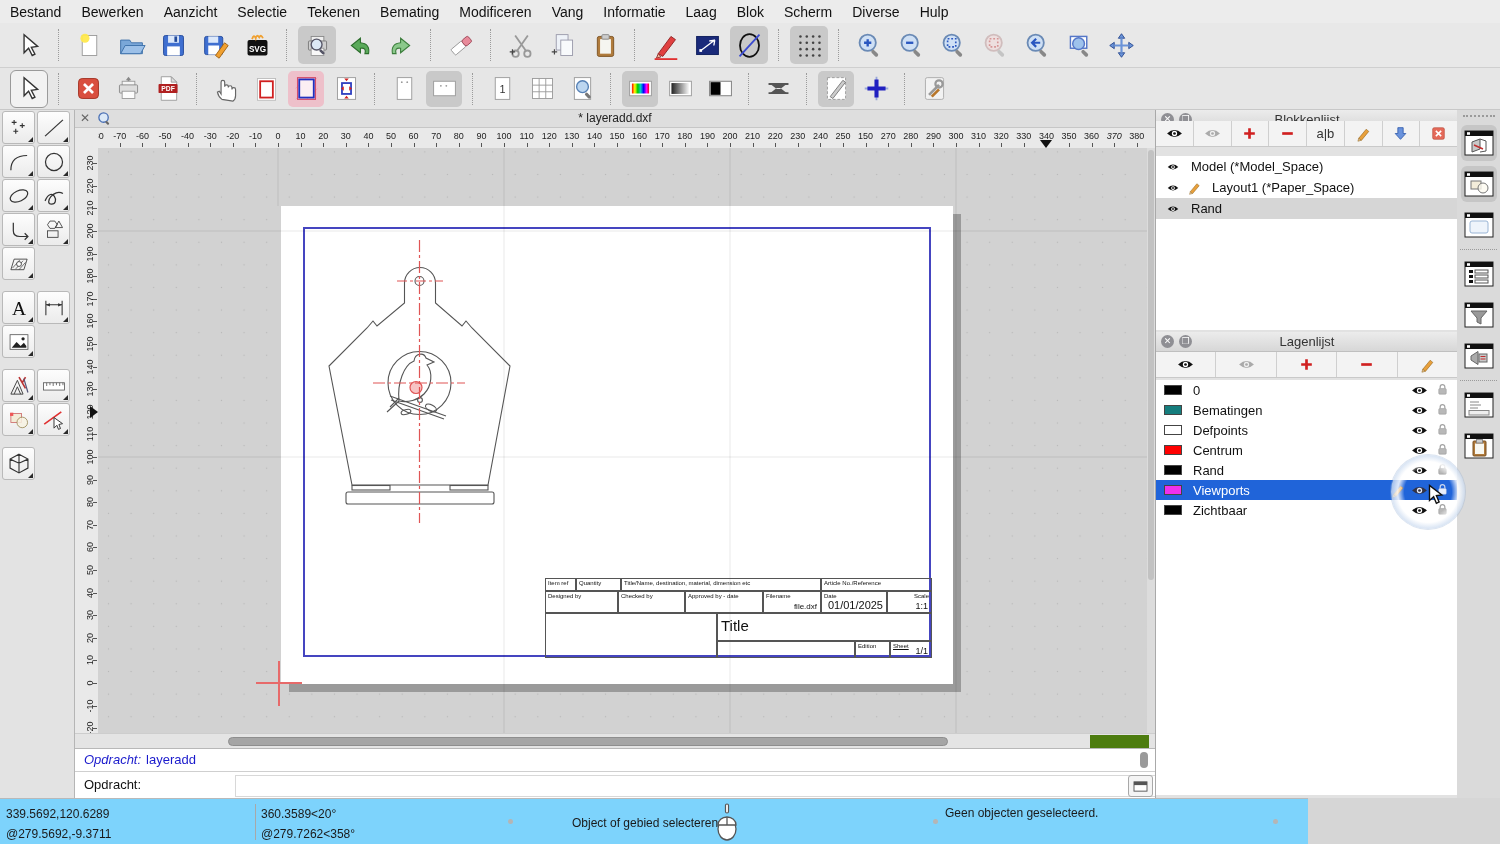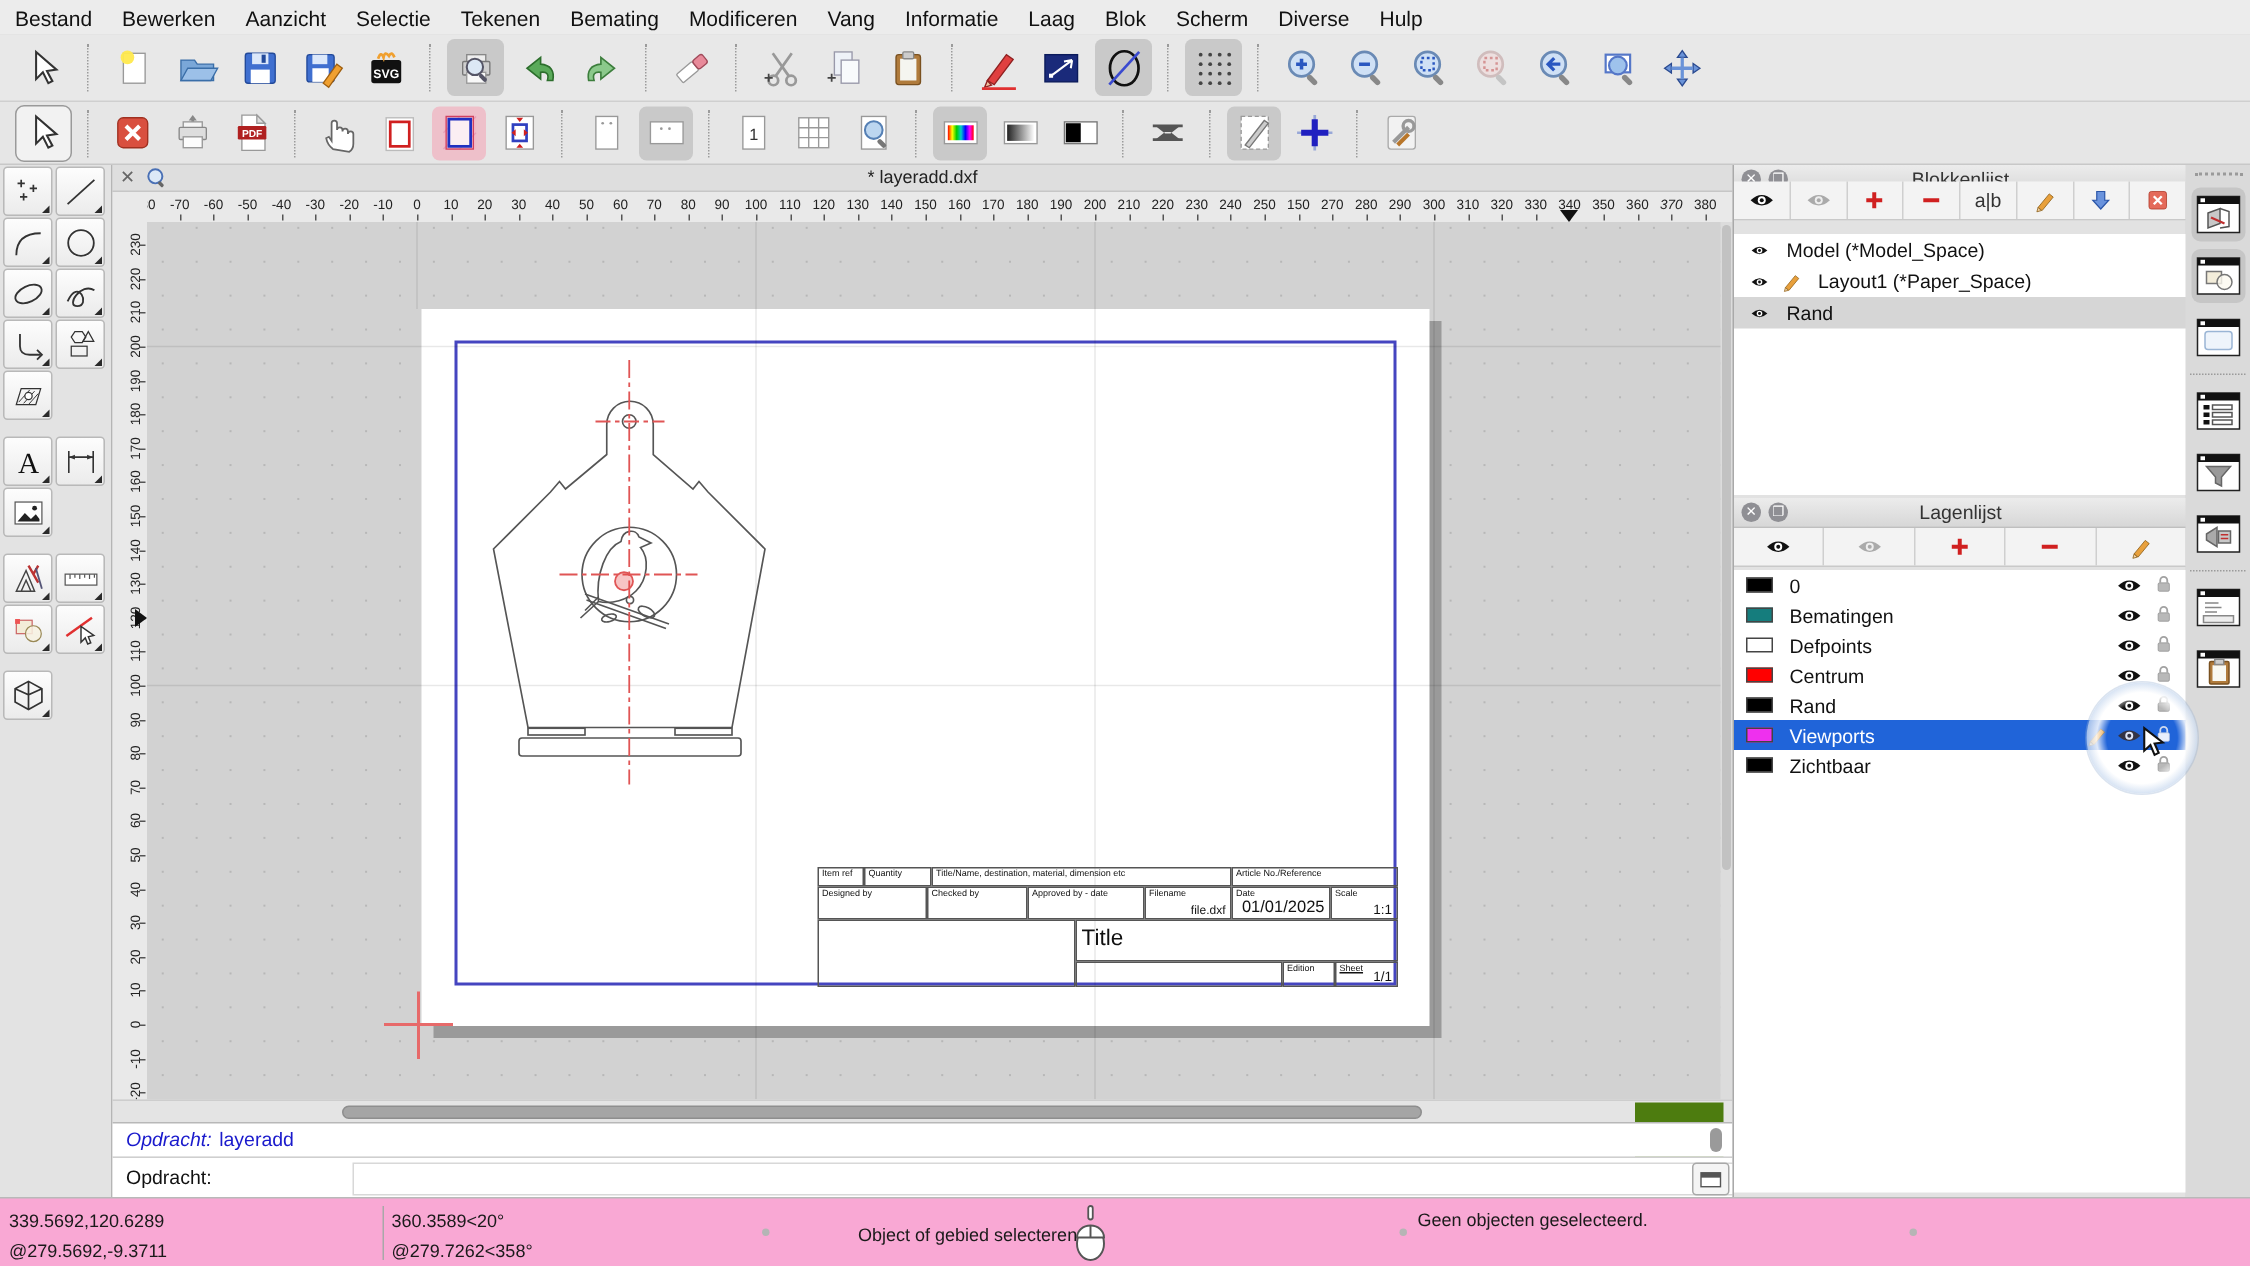--- a/index.html
+++ b/index.html
@@ -54,21 +54,21 @@
   #vthumb{position:absolute;left:1px;top:2px;width:6px;height:430px;background:#c2c2c2;border-radius:3px}
   
   #cmdhist{left:75px;top:748px;width:1080px;height:23px;background:#fff;border-top:1px solid #b8b8b8;box-sizing:border-box;font-size:13px;line-height:22px;padding-left:9px}
   #cmdhist .lbl{color:#1a1acc;font-style:italic}
   #cmdhist .val{color:#1a1acc;margin-left:5px}
   #histthumb{position:absolute;left:1140px;top:752px;width:8px;height:16px;background:#9a9a9a;border-radius:4px}
   #cmdline{left:75px;top:771px;width:1080px;height:27px;background:#fff;border-top:1px solid #cfcfcf;box-sizing:border-box;font-size:13px;line-height:26px;padding-left:9px;color:#111}
   #cmdinput{position:absolute;left:160px;top:3px;width:962px;height:20px;border:1px solid #d8d8d8;background:#fff}
   #cmdbtn{position:absolute;left:1053px;top:3px;width:23px;height:20px;border:1px solid #a8a8a8;background:#f4f4f4;border-radius:3px;display:flex;align-items:center;justify-content:center}
   
-  #statusbar{left:0;top:798px;width:1500px;height:46px;background:#f9a8d4;border-top:1px solid #b9b9b9;box-sizing:border-box;font-size:12px;color:#1a1a1a}
+  #statusbar{left:0;top:798px;width:1308px;height:46px;background:#7dd3fc;border-top:1px solid #b9b9b9;box-sizing:border-box;font-size:12px;color:#1a1a1a}
   .sdot{position:absolute;width:5px;height:5px;border-radius:50%;background:#b5b5b5}
   
   #rpanels{left:1155px;top:110px;width:302px;height:688px;background:#e2e2e2;border-left:1px solid #a9a9a9;box-sizing:border-box}
   .phdr{position:absolute;left:0;width:302px;height:20px;background:linear-gradient(#ececec,#d7d7d7);border-bottom:1px solid #bfbfbf;box-sizing:border-box}
   .phdr .ttl{position:absolute;left:0;width:100%;text-align:center;top:2px;font-size:13px;color:#333}
   .pctl{position:absolute;top:3px;width:13px;height:13px;border-radius:50%;background:#8f8f94;color:#fff;font-size:9px;line-height:13px;text-align:center}
   .ptools{position:absolute;left:0;width:302px;display:flex;background:#f3f3f3;border-bottom:1px solid #c9c9c9;box-sizing:border-box}
   .ptools .cell{height:25px;border-right:1px solid #cfcfcf;display:flex;align-items:center;justify-content:center;box-sizing:border-box;font-size:13px;color:#333}
   .ptools .cell svg{width:17px;height:17px}
   .plist{position:absolute;left:0;width:302px;background:#fff;overflow:hidden}
@@ -800,21 +800,21 @@
   <div id="tblock">
       <div class="tc" style="left: 0px; top: 0px; width: 31px; height: 13px;">Item ref</div>
       <div class="tc" style="left: 31px; top: 0px; width: 45px; height: 13px;">Quantity</div>
       <div class="tc" style="left: 76px; top: 0px; width: 200px; height: 13px;">Title/Name, destination, material, dimension etc</div>
       <div class="tc" style="left: 276px; top: 0px; width: 111px; height: 13px;">Article No./Reference</div>
       <div class="tc" style="left: 0px; top: 13px; width: 73px; height: 22px;">Designed by</div>
       <div class="tc" style="left: 73px; top: 13px; width: 67px; height: 22px;">Checked by</div>
       <div class="tc" style="left: 140px; top: 13px; width: 78px; height: 22px;">Approved by - date</div>
       <div class="tc" style="left: 218px; top: 13px; width: 58px; height: 22px;">Filename<span class="val" style="font-size: 8px;">file.dxf</span></div>
       <div class="tc" style="left: 276px; top: 13px; width: 66px; height: 22px;">Date<span class="val" style="font-size: 11px;">01/01/2025</span></div>
-      <div class="tc" style="left: 342px; top: 13px; width: 45px; height: 22px;">Scale<span class="val" style="font-size: 9px;">1:1</span></div>
+      <div class="tc" style="left: 342px; top: 13px; width: 45px; height: 22px; text-align: right;">Scale<span class="val" style="font-size: 9px;">1:1</span></div>
       <div class="tc" style="left: 0px; top: 35px; width: 172px; height: 45px;"></div>
       <div class="tc" style="left: 172px; top: 35px; width: 215px; height: 28px;"></div>
       <div class="tc" style="left: 172px; top: 63px; width: 138px; height: 17px;"></div>
       <div class="tc" style="left: 310px; top: 63px; width: 35px; height: 17px;">Edition</div>
       <div class="tc" style="left: 345px; top: 63px; width: 42px; height: 17px; text-decoration: underline;">Sheet<span class="val" style="font-size: 9px;">1/1</span></div>
       <div style="position: absolute; left: 176px; top: 39px; font-size: 15px; color: rgb(17, 17, 17);">Title</div>
     </div>
 </div>
 
 <div class="abs" id="vscroll">

